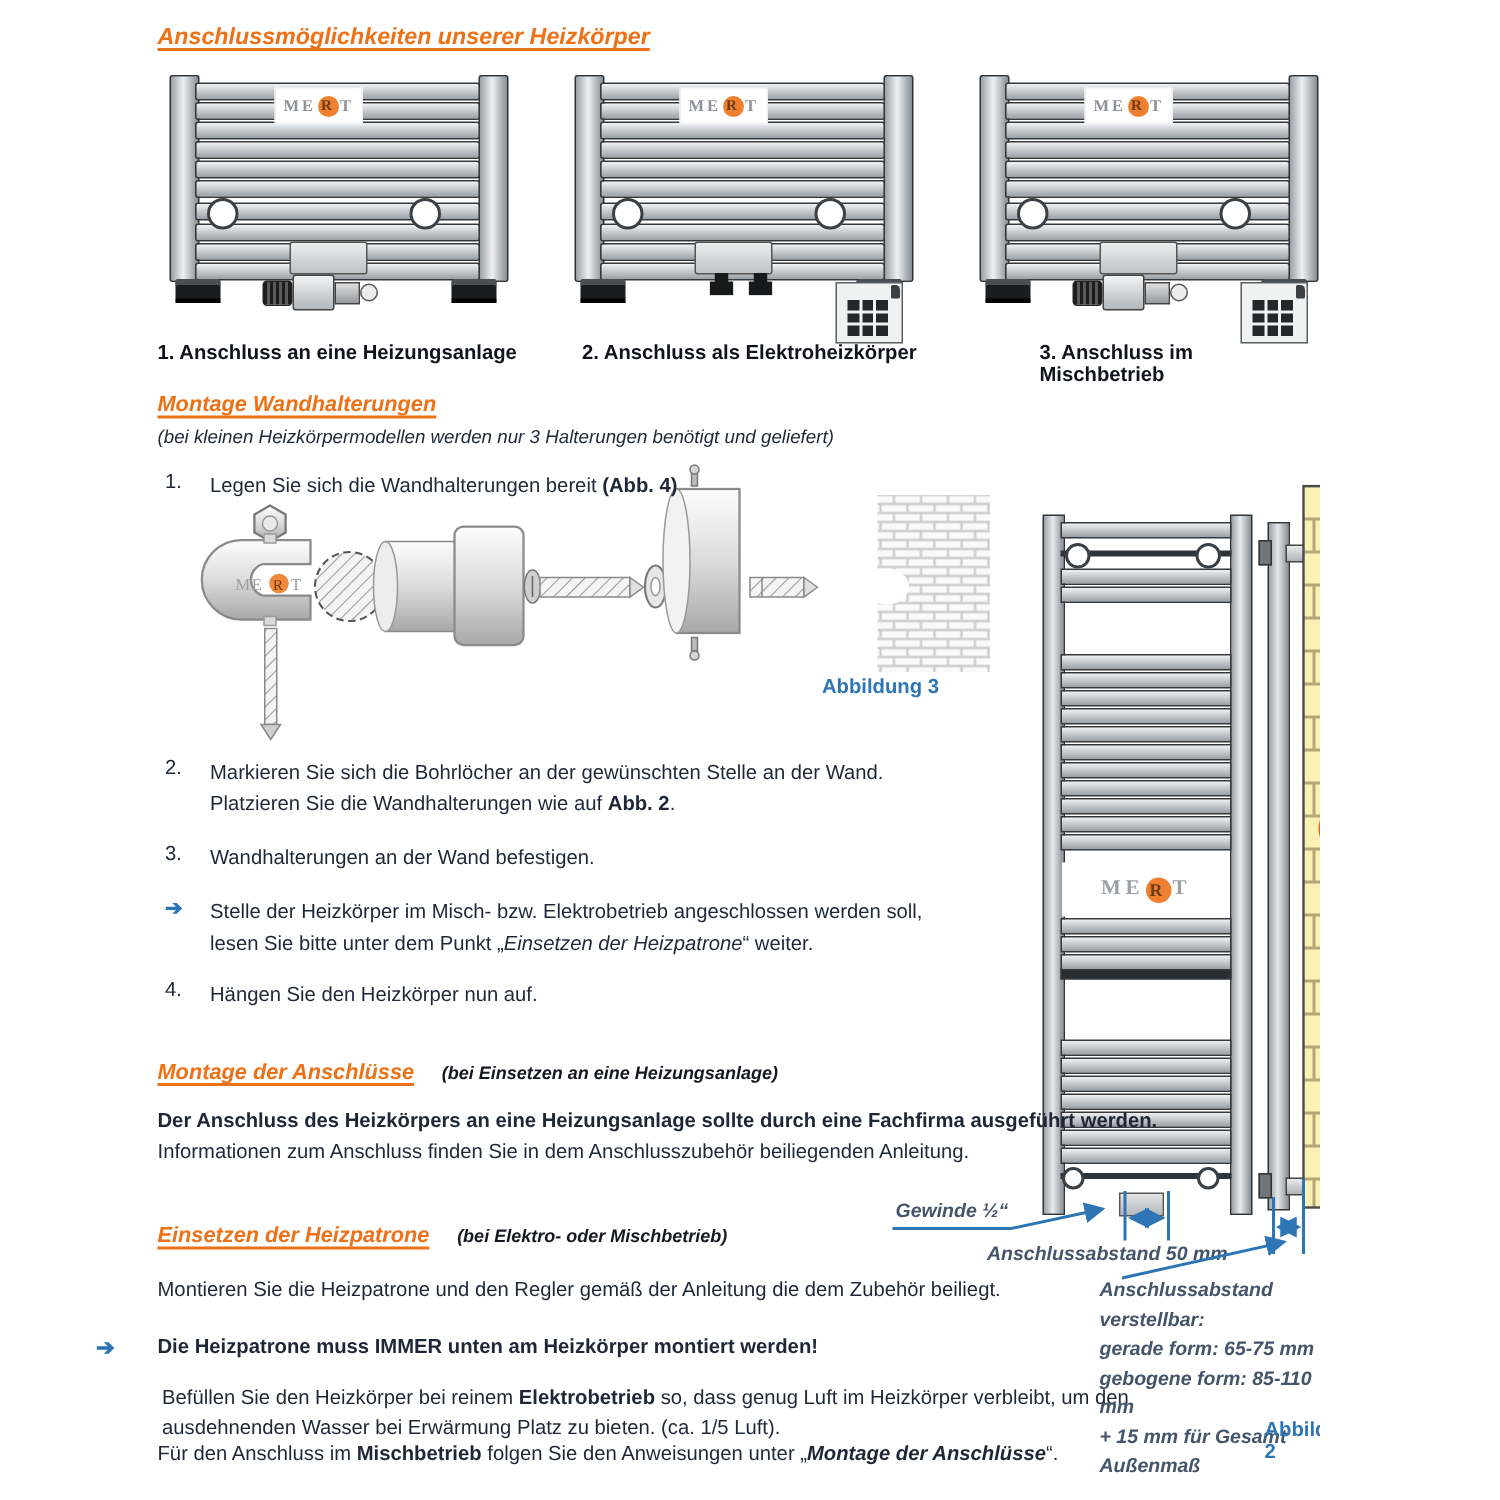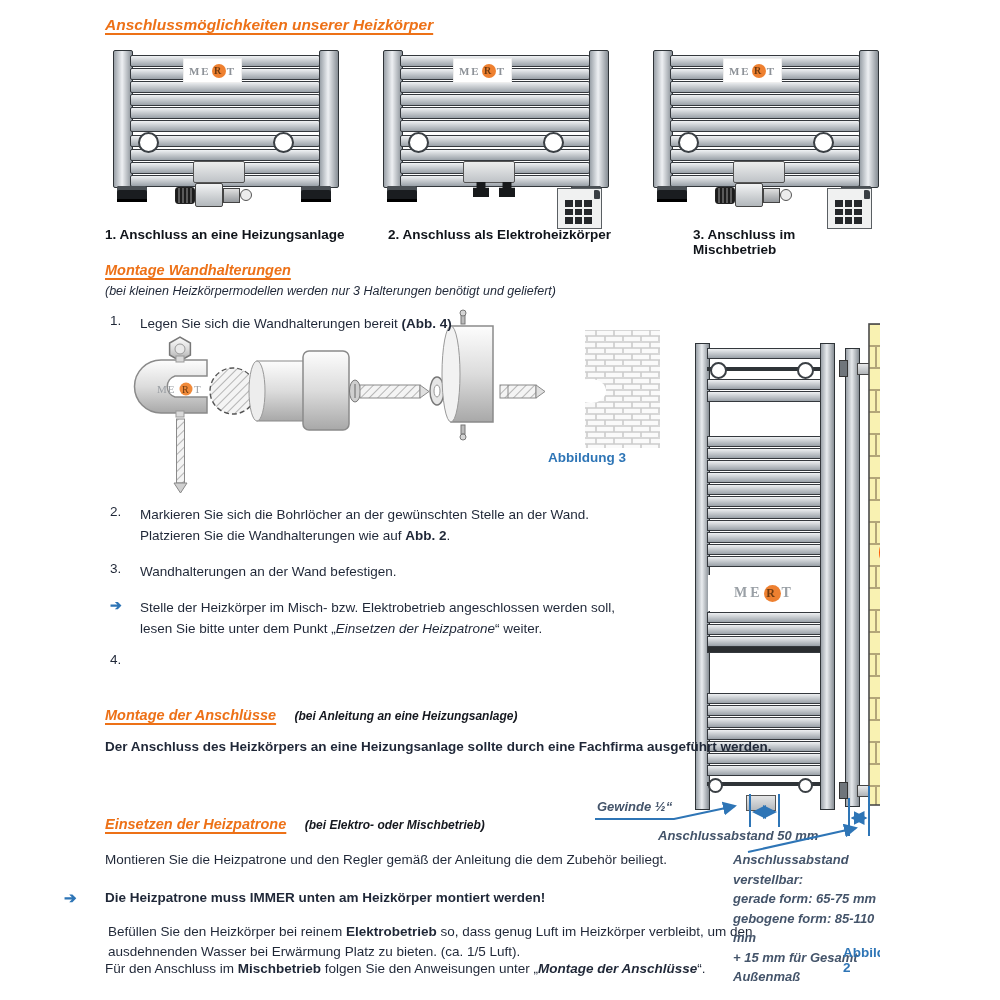--- a/index.html
+++ b/index.html
@@ -332,27 +332,29 @@
   <div class="abs li txt-layer" style="left:110px;top:597px">
     <span class="ar">➔</span>
     <span class="txt">
       <span style="display:block">Stelle der Heizkörper im Misch- bzw. Elektrobetrieb angeschlossen werden soll,</span>
       <span style="display:block"><span>lesen Sie bitte unter dem Punkt „</span><i>Einsetzen der Heizpatrone</i><span>“ weiter.</span></span>
     </span>
   </div>
 
   <div class="abs li txt-layer" style="left:110px;top:652px">
     <span class="num">4.</span>
+    <span class="txt">Hängen Sie den Heizkörper nun auf.</span>
   </div>
 
   <div class="abs txt-layer" style="left:105px;top:706px">
     <span class="h-orange">Montage der Anschlüsse</span>
-    <span class="subnote">(bei Anleitung an eine Heizungsanlage)</span>
+    <span class="subnote">(bei Einsetzen an eine Heizungsanlage)</span>
   </div>
   <div class="abs body-t bold txt-layer" style="left:105px;top:739px">Der Anschluss des Heizkörpers an eine Heizungsanlage sollte durch eine Fachfirma ausgeführt werden.</div>
+  <div class="abs body-t txt-layer" style="left:105px;top:760px">Informationen zum Anschluss finden Sie in dem Anschlusszubehör beiliegenden Anleitung.</div>
 
   <div class="abs txt-layer" style="left:105px;top:815px">
     <span class="h-orange">Einsetzen der Heizpatrone</span>
     <span class="subnote">(bei Elektro- oder Mischbetrieb)</span>
   </div>
   <div class="abs body-t txt-layer" style="left:105px;top:852px">Montieren Sie die Heizpatrone und den Regler gemäß der Anleitung die dem Zubehör beiliegt.</div>
 
   <div class="abs warn-ar txt-layer" style="left:64px;top:889px">➔</div>
   <div class="abs body-t bold txt-layer" style="left:105px;top:890px">Die Heizpatrone muss IMMER unten am Heizkörper montiert werden!</div>
 

